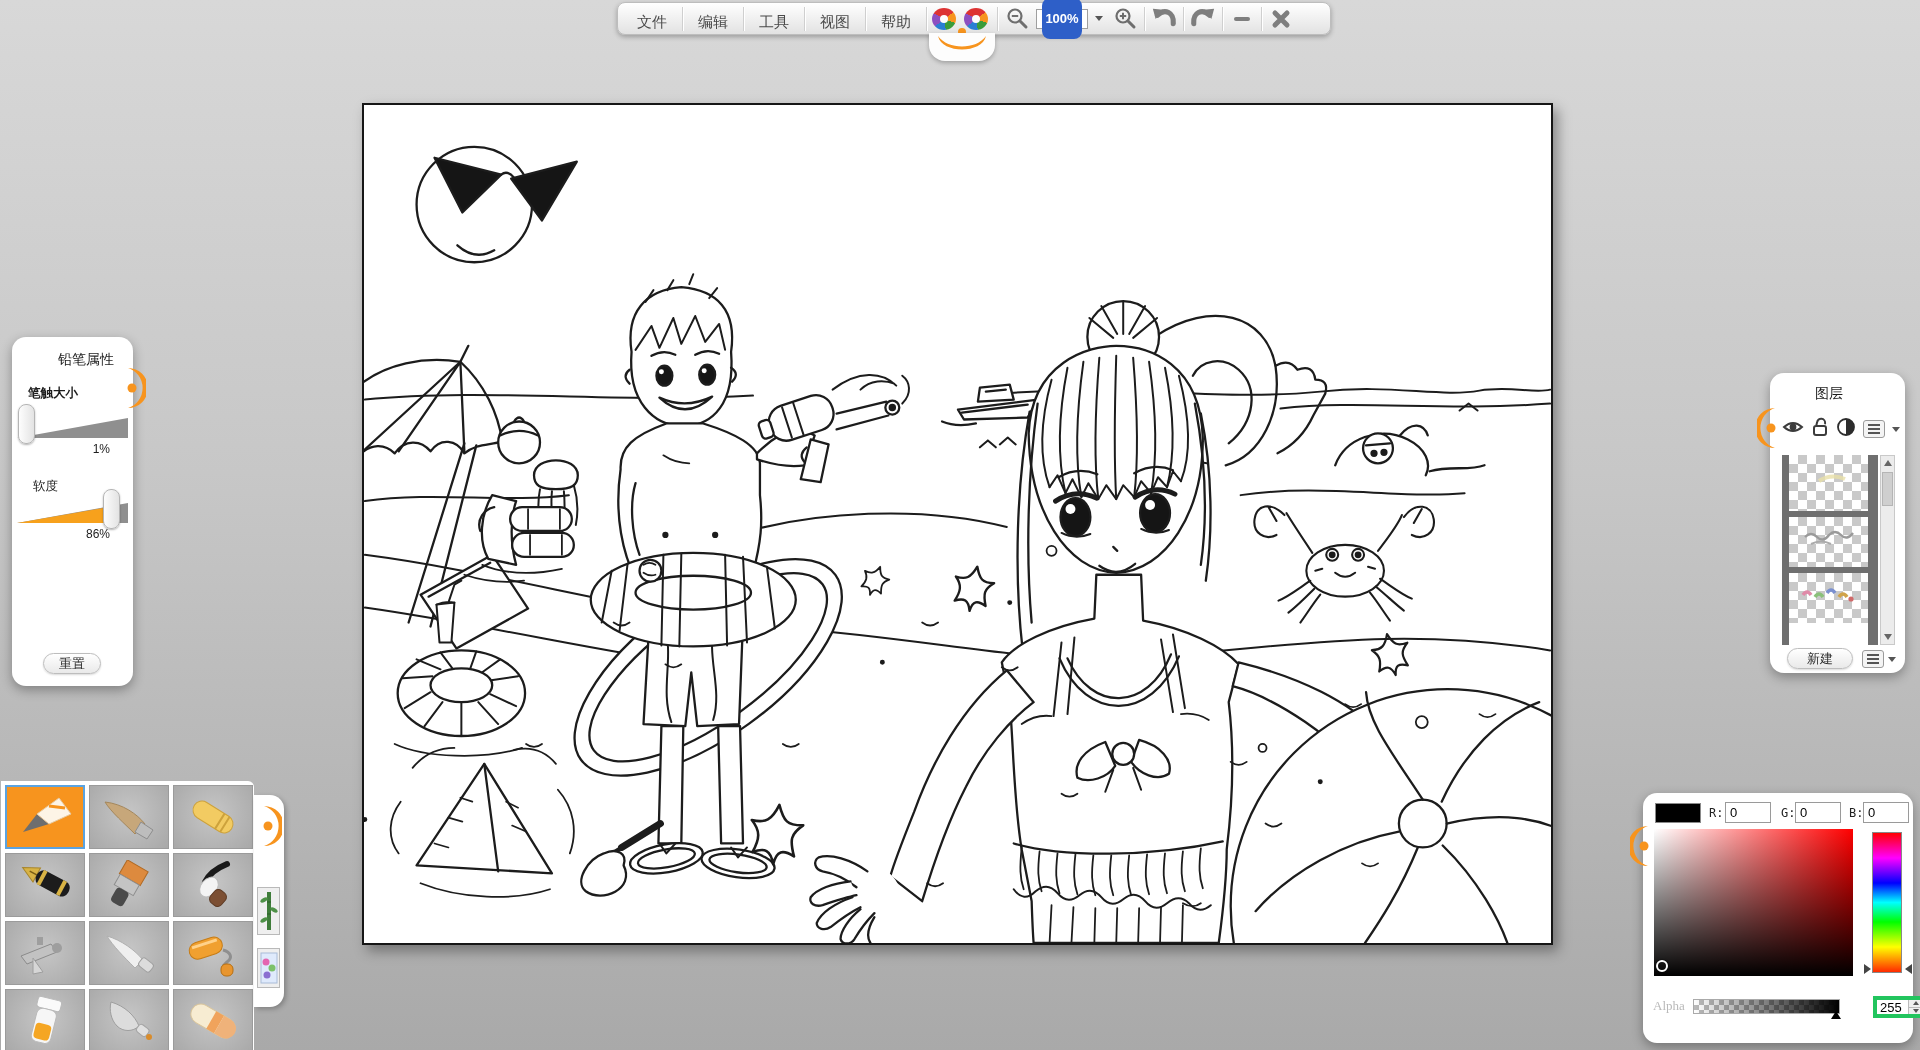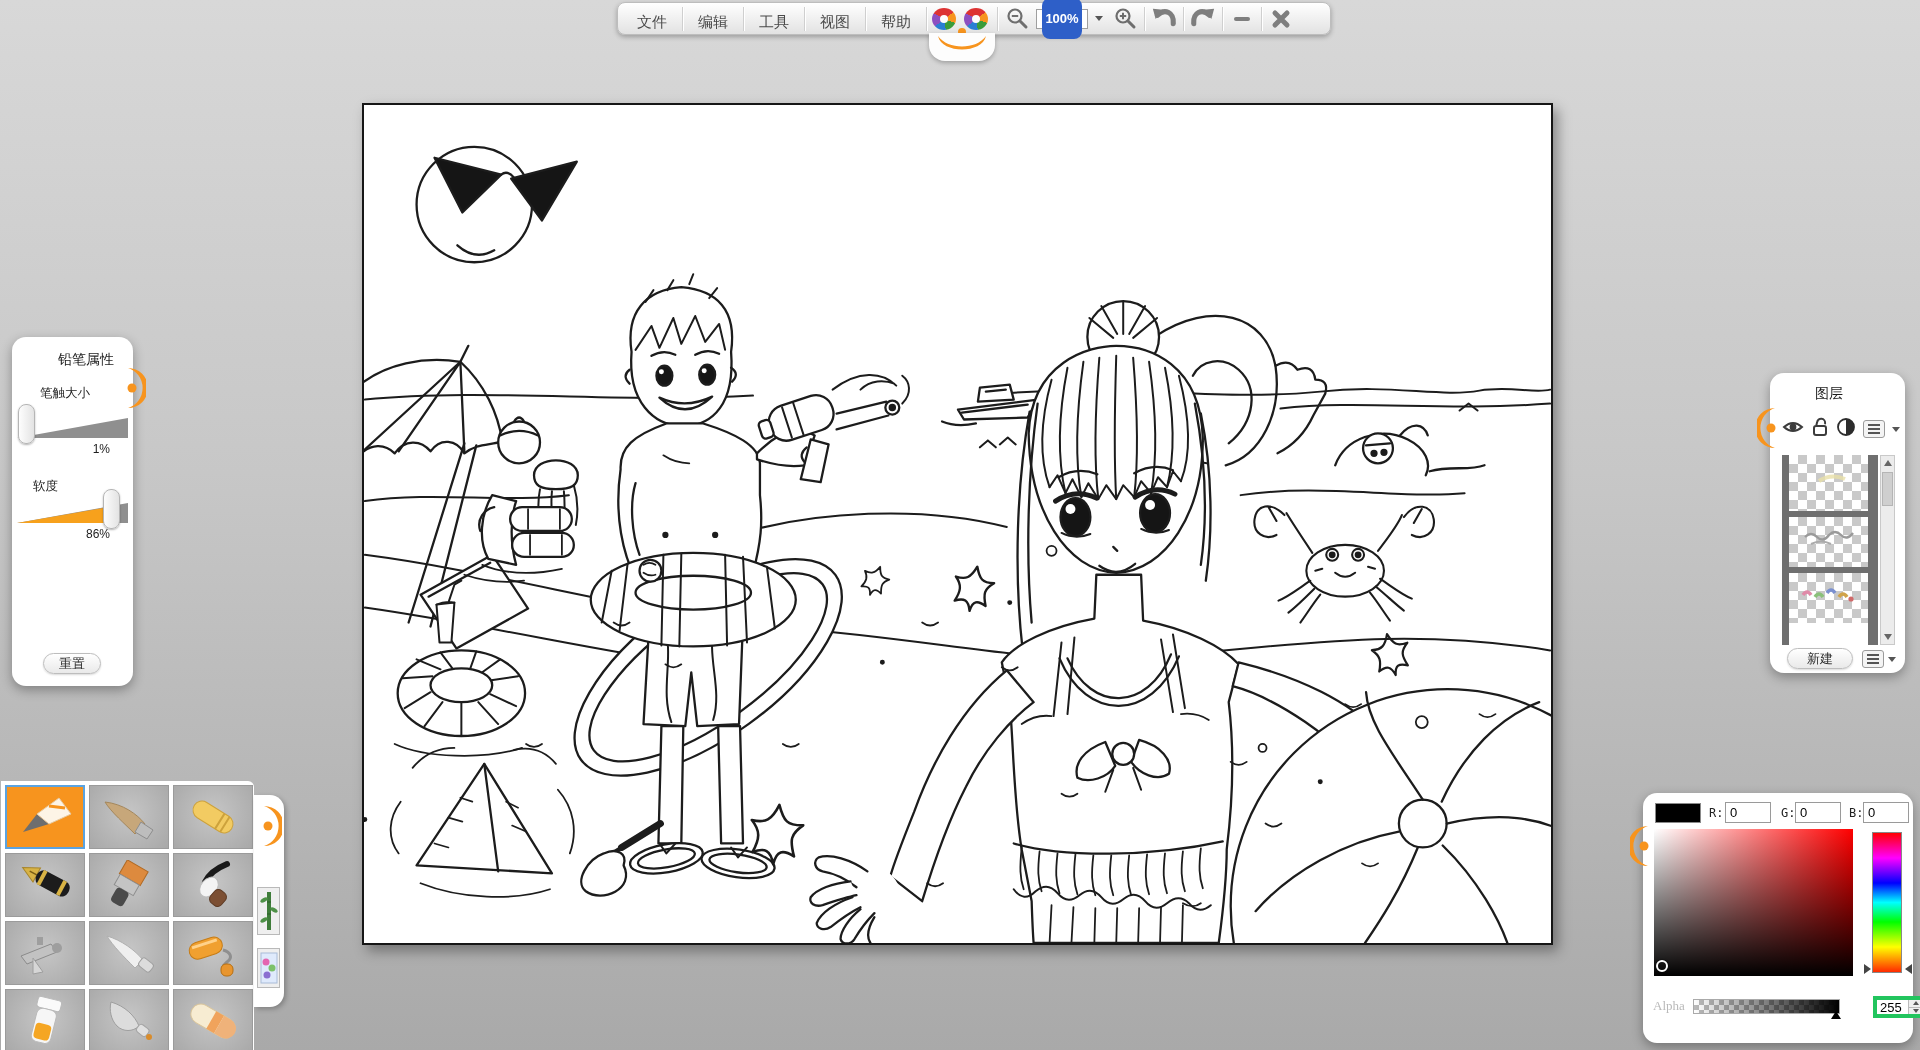--- a/index.html
+++ b/index.html
@@ -436,21 +436,21 @@
           <circle cx="960" cy="680" r="1.6" fill="#1c1c1c"></circle>
           <circle cx="520" cy="560" r="1.6" fill="#1c1c1c"></circle>
           <circle cx="750,718" cy="718" r="1.6" fill="#1c1c1c"></circle>
   </g>
 </g>
 </svg>
 </div>
 
 <div class="panel pencil-panel">
   <div class="pp-title">铅笔属性</div>
-  <div class="pp-label" style="left:28px; top:48px;">笔触大小</div>
+  <div class="pp-label" style="left:16px; top:48px;font-weight:bold;">笔触大小</div>
   <div class="slider" style="left:5px; top:67px;">
     <svg width="112" height="26" viewBox="0 0 112 26">
         <polygon points="0,24 111,4 111,24" fill="#8f8f8f"></polygon>
       </svg>
     <div class="thumb" style="left:1px;"></div>
   </div>
   <div class="pp-value" style="left:58px; top:105px;">1%</div>
   <div class="pp-label" style="left:21px; top:141px;">软度</div>
   <div class="slider" style="left:5px; top:152px;">
     <svg width="112" height="26" viewBox="0 0 112 26">

